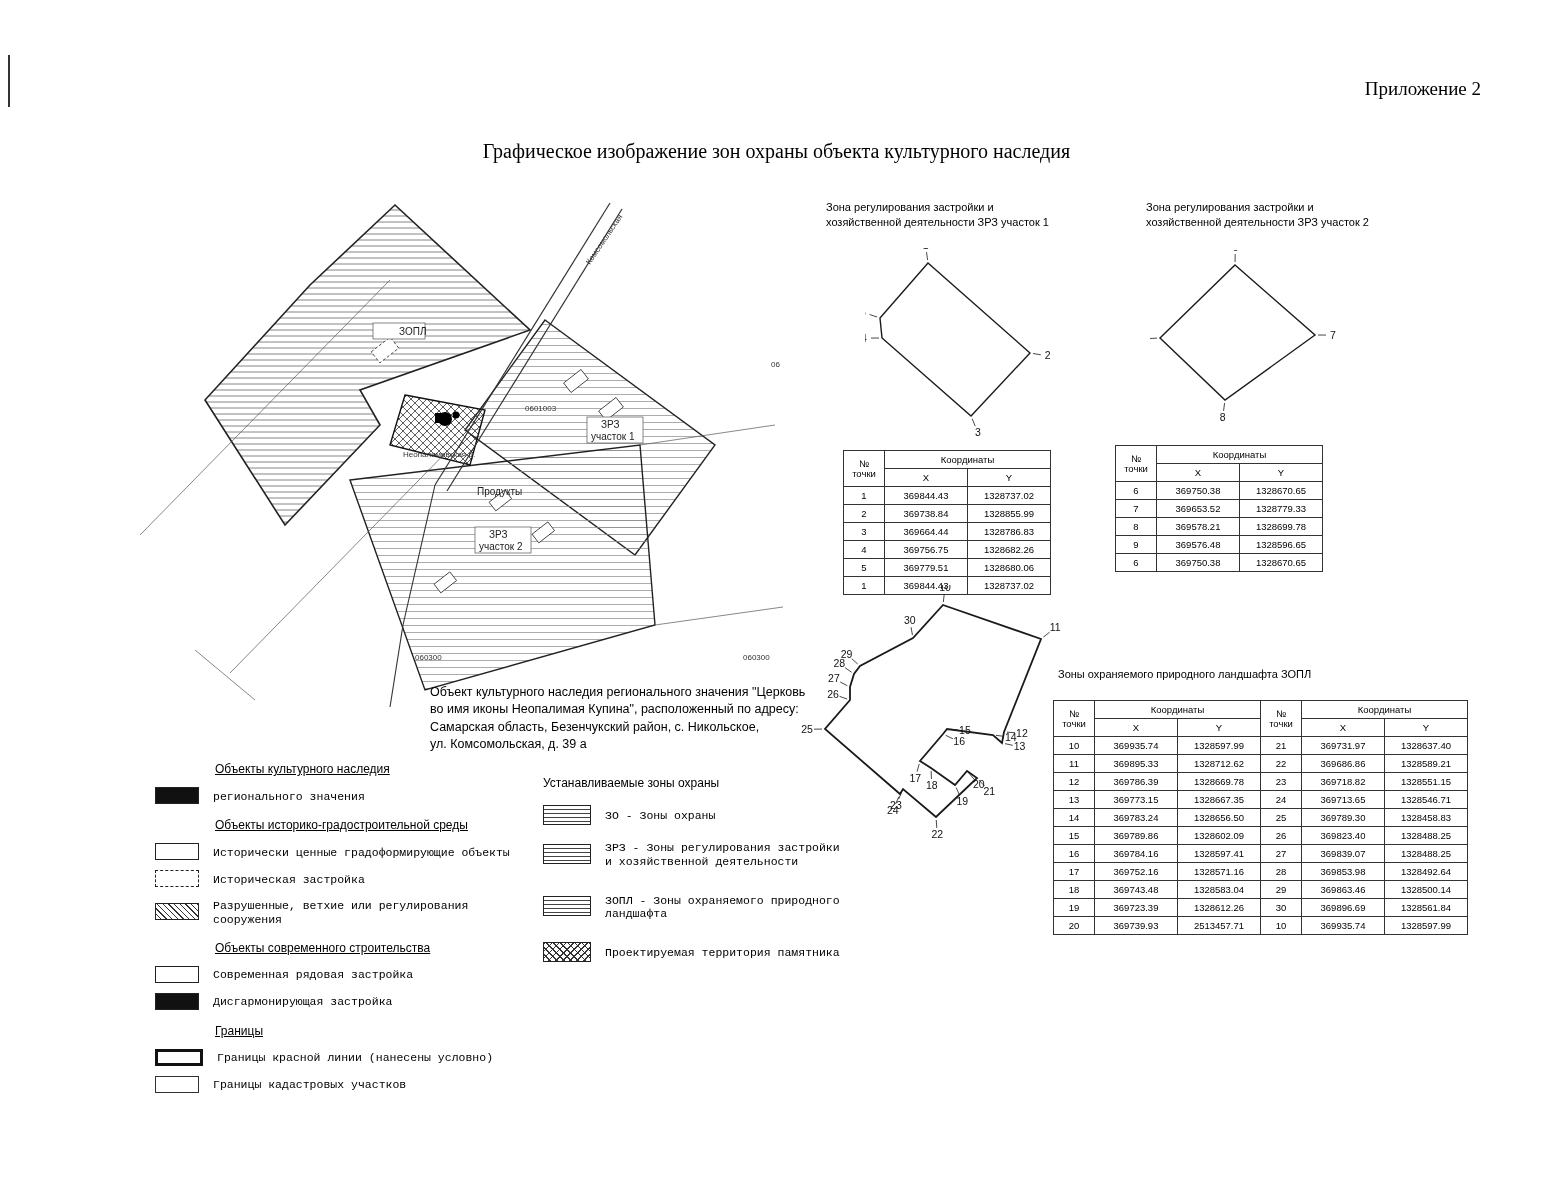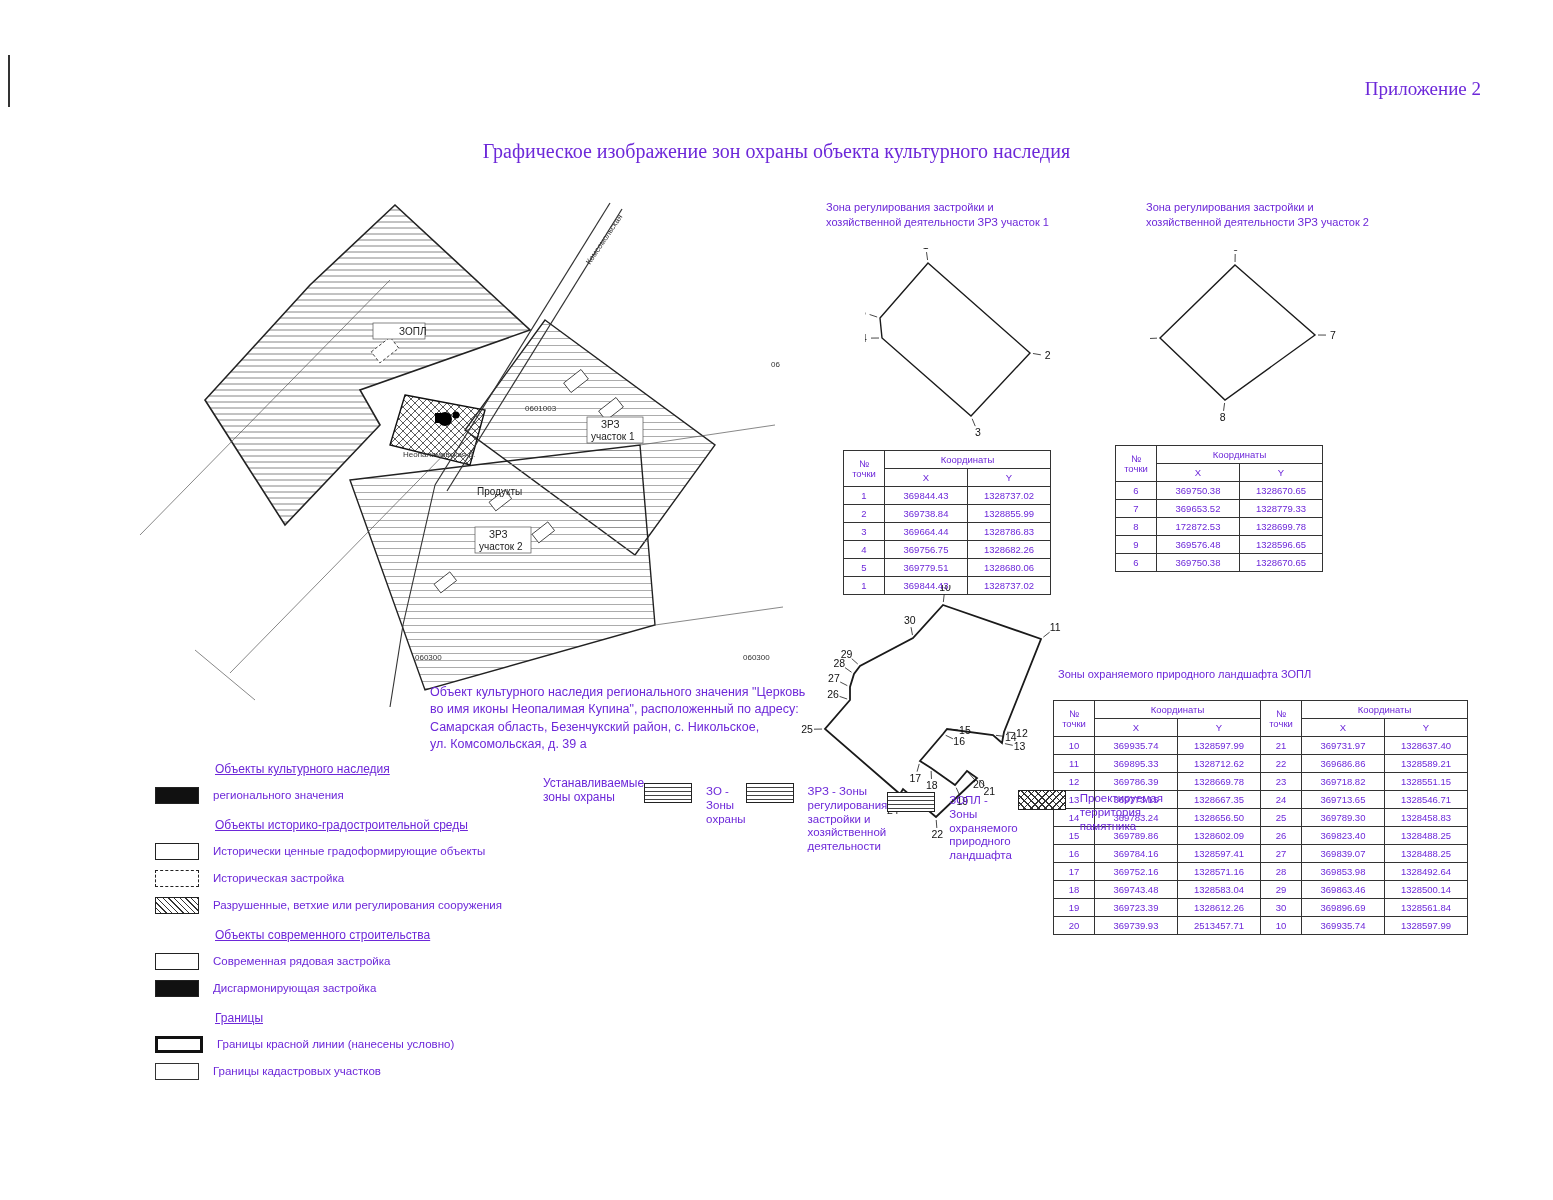--- a/index.html
+++ b/index.html
@@ -1,18 +1,18 @@
 <!DOCTYPE html>
 <html><head>
 <meta charset="utf-8">
 <style>
   html,body{margin:0;padding:0;background:#e8e8e8;}
   .page{
     position:relative;width:1553px;height:1200px;background:#ffffff;
-    font-family:"Liberation Sans",sans-serif;color:#6d28d9;overflow:hidden;
+    font-family:"Liberation Sans",sans-serif;color:#000000;overflow:hidden;
   }
   .scan-artifact{position:absolute;left:8px;top:55px;width:2px;height:52px;background:#333;}
   .corner-label{position:absolute;top:78px;right:72px;font-family:"Liberation Serif",serif;font-size:19px;}
   .page-title{position:absolute;top:140px;left:0;width:1553px;text-align:center;
     font-family:"Liberation Serif",serif;font-size:20px;}
   
   .map-wrap{position:absolute;left:135px;top:195px;width:660px;height:515px;}
   .map-wrap svg{position:absolute;left:0;top:0;}
   .map-label{font-size:10px;fill:#222;}
   .map-label-sm{font-size:8px;fill:#333;}
@@ -27,23 +27,23 @@
   .col-n{width:34px;}
   .col-x{width:76px;}
   .col-y{width:76px;}
   .pt-label{font-size:10.5px;fill:#111;}
   .zopl-caption{position:absolute;left:1058px;top:668px;width:380px;font-size:11px;}
   
   .desc{position:absolute;left:430px;top:684px;width:400px;font-size:12.5px;line-height:1.38;}
   .desc .u{}
   
   .legend-left{position:absolute;left:155px;top:750px;width:380px;display:flex;flex-direction:column;}
-  .legend-right{position:absolute;left:543px;top:776px;width:300px;display:flex;flex-direction:row;}
+  .legend-right{position:absolute;left:543px;top:776px;width:300px;display:flex;flex-direction:column;}
   .lg-head{margin:9px 0 6px 60px;font-size:12px;text-decoration:underline;}
-  .lg-item{display:flex;align-items:flex-start;margin:5px 0;}
+  .lg-item{display:flex;align-items:center;margin:5px 0;font-family:Liberation Mono, monospace;}
   .lg-item .lbl{margin-left:14px;font-size:11.5px;line-height:1.2;padding-top:2px;}
   .sw{width:42px;height:15px;border:1px solid #222;flex:none;background:#fff;}
   .sw-black{background:#111;}
   .sw-dashed{border:1px dashed #222;}
   .sw-diag{background:repeating-linear-gradient(45deg,#fff 0px,#fff 3px,#333 3px,#333 4px);}
   .sw-hlines{background:repeating-linear-gradient(to bottom,#fff 0px,#fff 3px,#444 3px,#444 4px);}
   .sw-cross{background:
      repeating-linear-gradient(45deg,transparent 0px,transparent 4px,#333 4px,#333 5px),
      repeating-linear-gradient(-45deg,#fff 0px,#fff 4px,#333 4px,#333 5px);}
   .sw-thick{border:3px solid #111;height:11px;}
@@ -231,21 +231,21 @@
           <td>369750.38</td>
           <td>1328670.65</td>
         </tr>
         <tr>
           <td>7</td>
           <td>369653.52</td>
           <td>1328779.33</td>
         </tr>
         <tr>
           <td>8</td>
-          <td>172872.53</td>
+          <td>369578.21</td>
           <td>1328699.78</td>
         </tr>
         <tr>
           <td>9</td>
           <td>369576.48</td>
           <td>1328596.65</td>
         </tr>
         <tr>
           <td>6</td>
           <td>369750.38</td>

